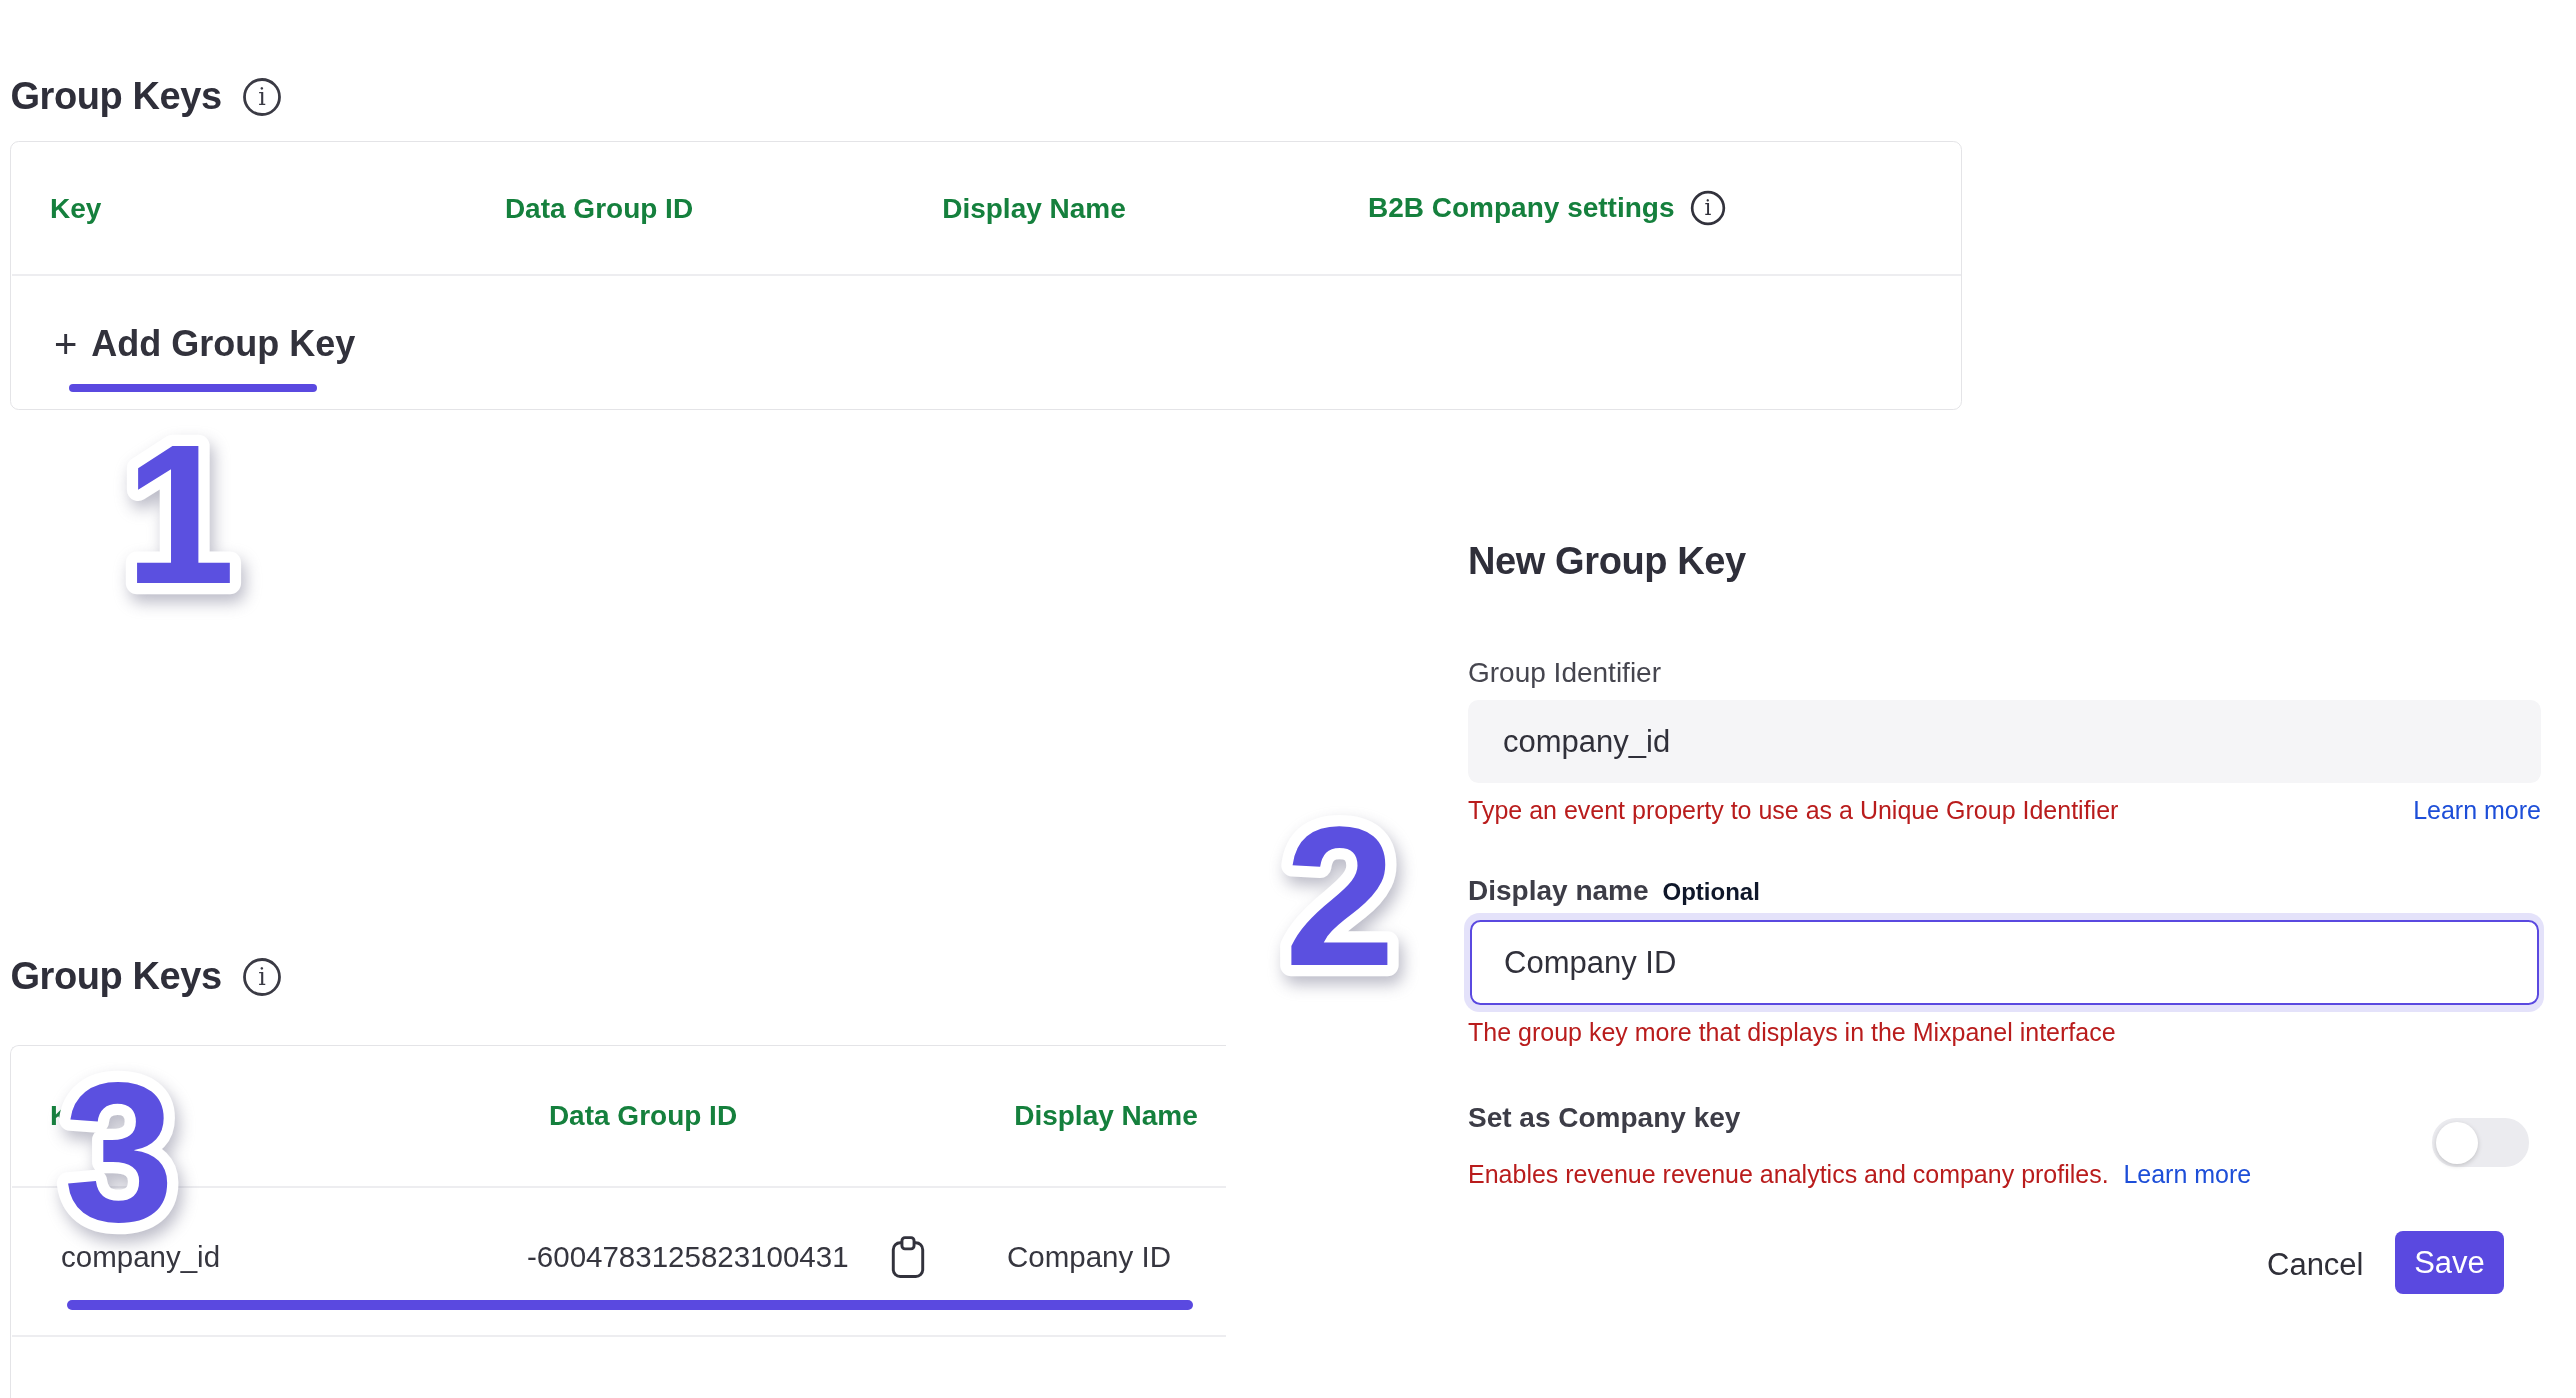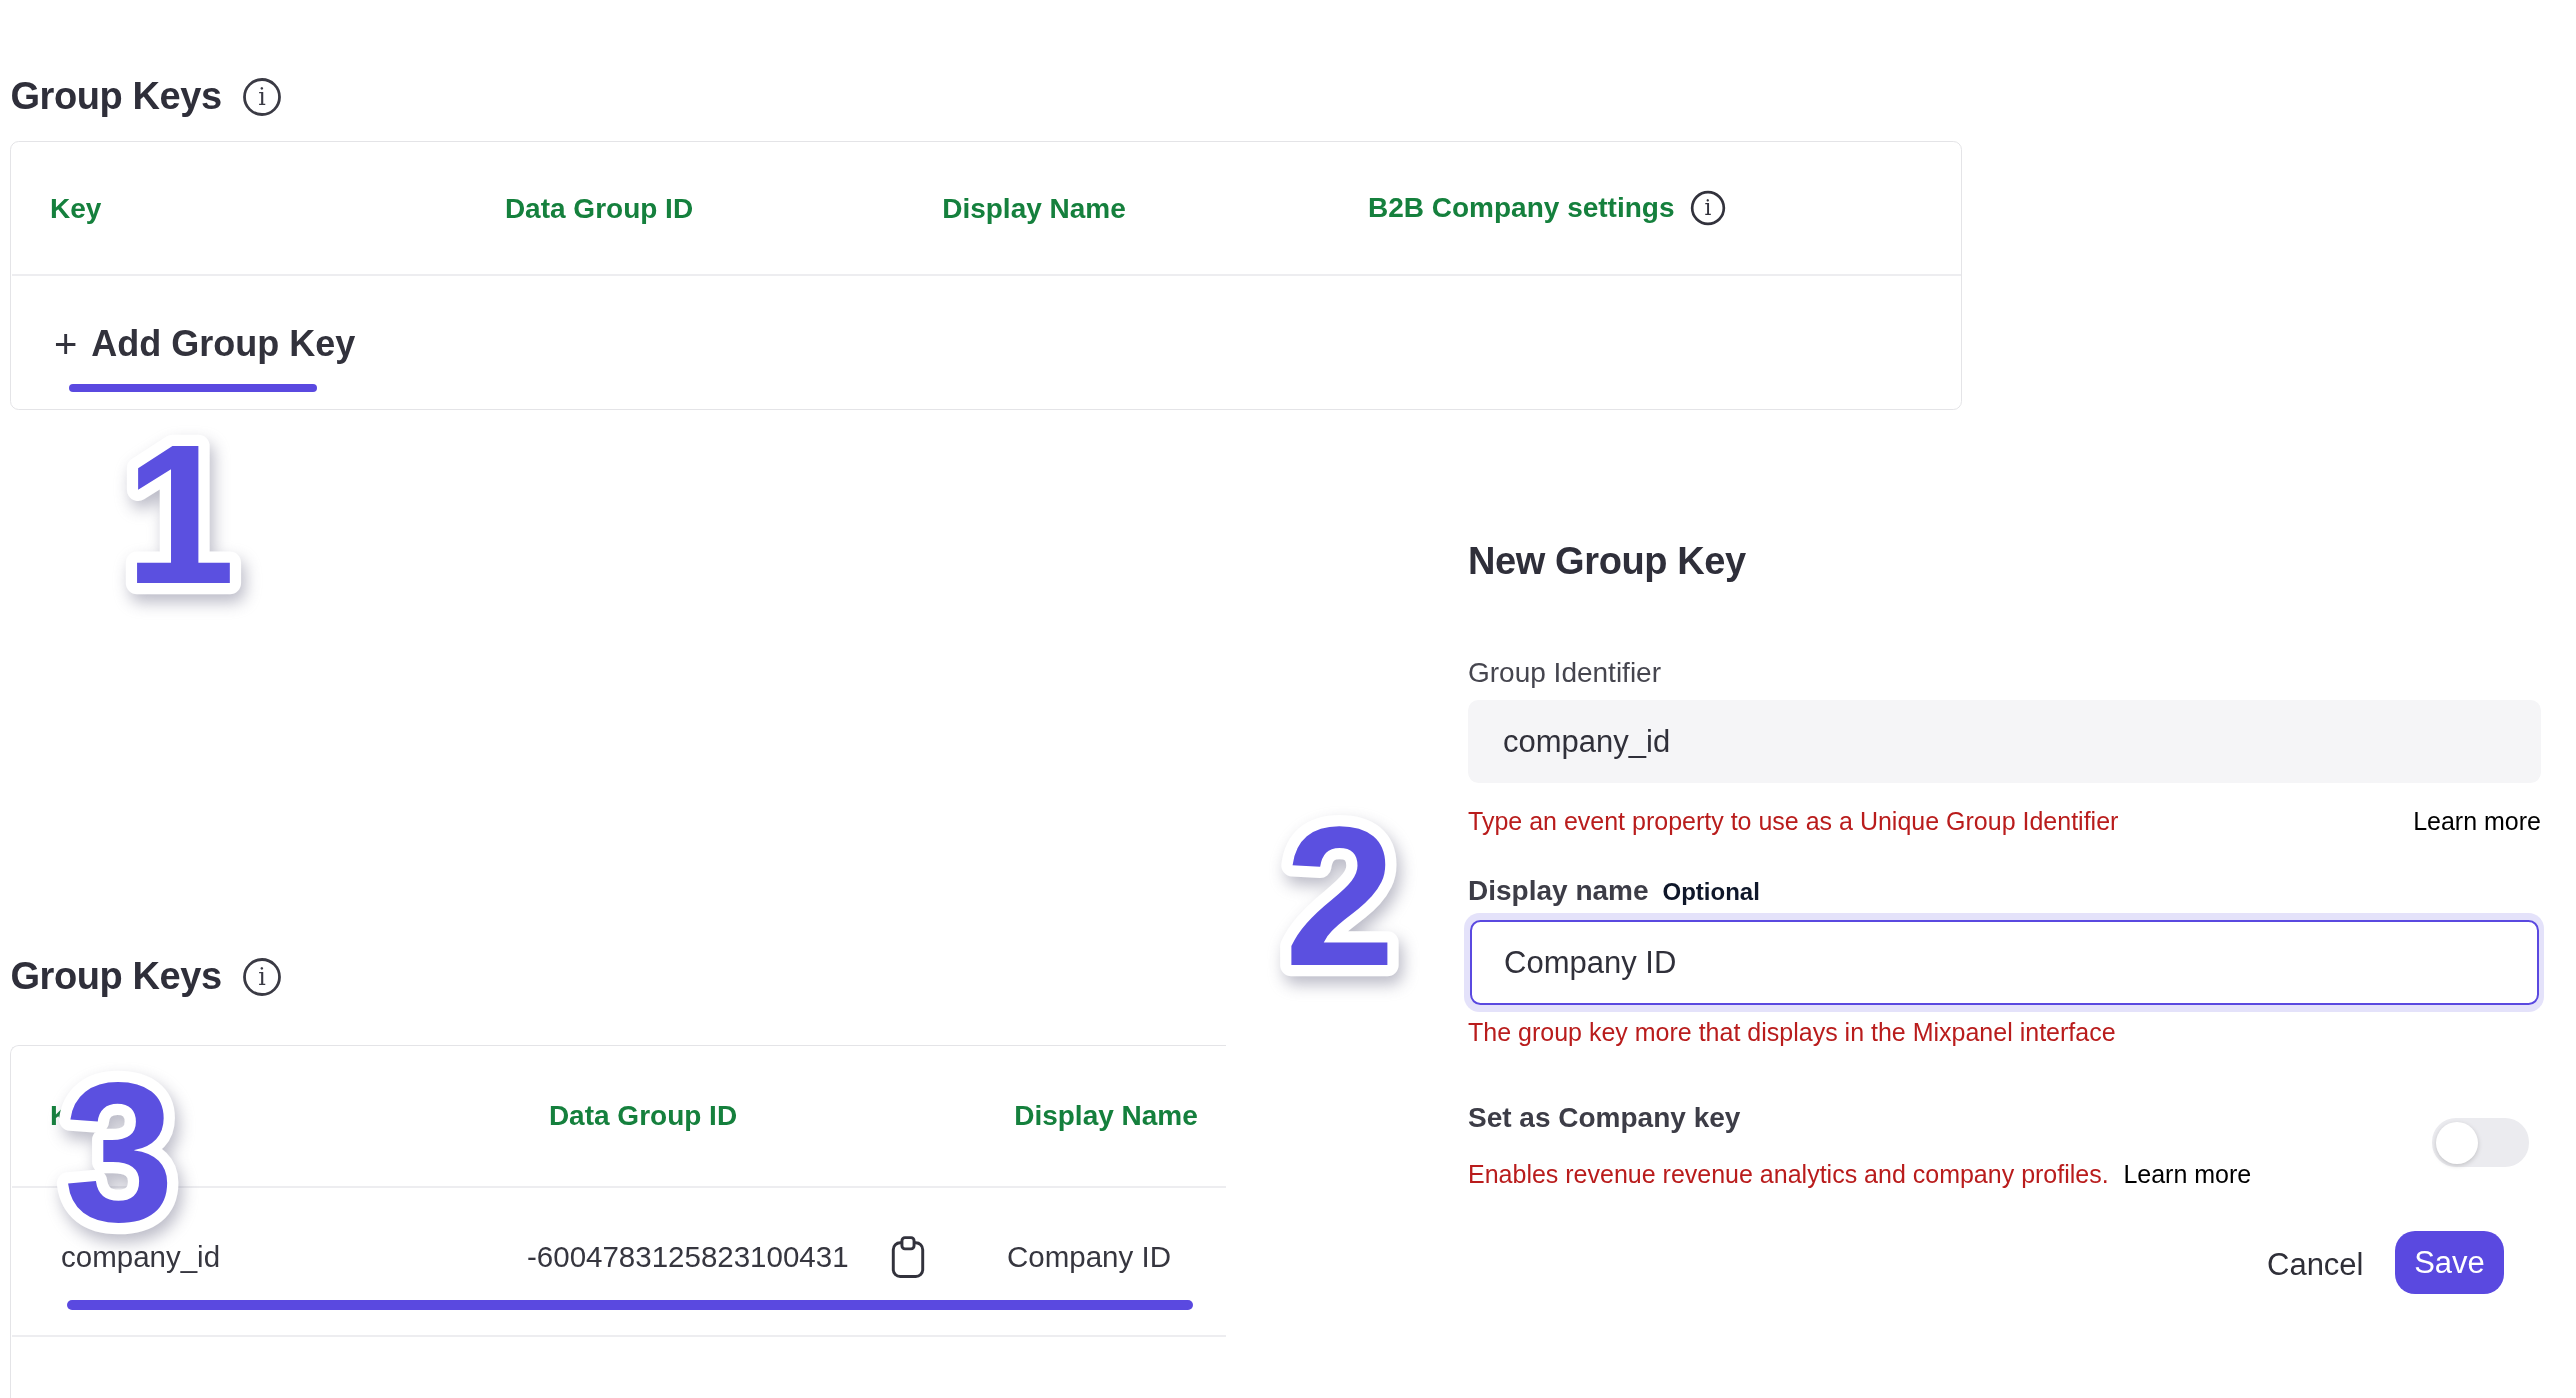--- a/index.html
+++ b/index.html
@@ -25,27 +25,27 @@
   .form-title{font-size:38px;font-weight:700;color:#2f2f3a;letter-spacing:-0.4px;white-space:nowrap;}
   .form-label{font-size:28px;font-weight:400;color:#46464f;white-space:nowrap;}
   .form-label-strong{font-size:28px;font-weight:700;color:#3d3d47;white-space:nowrap;}
   .optional{font-size:24px;font-weight:700;color:#0f172a;}
   .text-input{box-sizing:border-box;font-family:"Liberation Sans","DejaVu Sans",sans-serif;
     font-size:31px;color:#30303a;outline:none;}
   .input-gray{background:#f5f5f7;border:none;border-radius:10.4px;padding:0 35px;width:1073px;height:83px;}
   .halo{background:rgba(90,73,224,0.16);border-radius:15.6px;}
   .input-focused{background:#ffffff;border:2.6px solid #5a49e0;border-radius:10.4px;padding:0 32px;width:1069px;height:85px;}
   .helper{font-size:25px;color:#b91c1c;white-space:nowrap;}
-  .link{font-size:25px;color:#000000;font-weight:500;cursor:pointer;white-space:nowrap;text-decoration:none;margin-top:11px;}
+  .link{font-size:25px;color:#1d4ed8;font-weight:500;cursor:pointer;white-space:nowrap;text-decoration:none;}
   .helper-row{display:flex;justify-content:space-between;align-items:baseline;}
   .toggle{width:97px;height:49px;border-radius:24px;background:#ebebef;position:absolute;cursor:pointer;}
   .knob{position:absolute;left:3.5px;top:3.5px;width:42px;height:42px;border-radius:50%;background:#ffffff;
     box-shadow:0 1.7px 5.2px rgba(0,0,0,0.18);}
   .cancel-btn{font-size:31px;font-weight:500;color:#2f2f38;cursor:pointer;white-space:nowrap;}
-  .save-btn{width:109px;height:63px;border-radius:20px;background:#5a49e0;color:#ffffff;font-size:31px;
+  .save-btn{width:109px;height:63px;border-radius:8px;background:#5a49e0;color:#ffffff;font-size:31px;
     font-weight:500;display:flex;align-items:center;justify-content:center;cursor:pointer;border:none;}
   .badge{filter:drop-shadow(4.3px 8.7px 7.8px rgba(105,105,130,0.45));}
   .badge text{font-family:"Liberation Sans","DejaVu Sans",sans-serif;font-weight:700;font-size:230px;
     fill:#5b50e0;stroke:#ffffff;stroke-width:26px;paint-order:stroke;stroke-linejoin:round;}
 </style>
 </head>
 <body>
 
 <div class="page">
 

